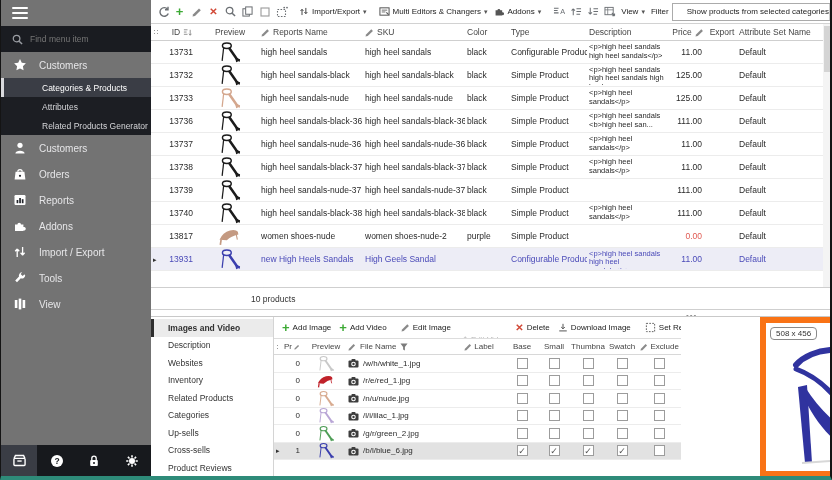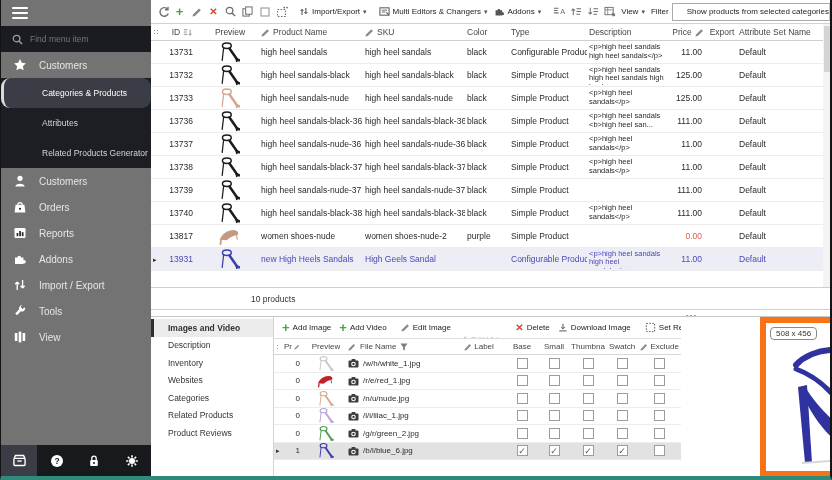--- a/index.html
+++ b/index.html
@@ -9,21 +9,21 @@
   
   #sidebar{position:absolute;left:0;top:0;width:150px;height:476px;background:#737373;color:#e6e6e8;}
   .sb-burger{height:26px;display:flex;align-items:center;padding-left:11px;cursor:pointer;}
   .burger{width:16px;height:12px;display:flex;flex-direction:column;justify-content:space-between;}
   .burger span{height:2px;background:#fff;border-radius:1px;}
   .sb-search{height:26px;background:#1a1c21;display:flex;align-items:center;gap:7px;padding:0 11px;}
   .sb-search input{background:transparent;border:none;outline:none;color:#9a9da3;font-size:8.5px;width:100px;}
   .sb-item{height:26px;display:flex;align-items:center;gap:12px;padding-left:12px;font-size:10px;cursor:pointer;}
   .sb-item .ic{width:14px;height:14px;flex:0 0 14px;display:flex;align-items:center;justify-content:center;}
   .sb-sub{background:#1c1e23;}
-  .sb-subitem{height:30px;display:flex;align-items:center;padding-left:38px;font-size:8.5px;color:#d4d5d8;cursor:pointer;border-left:3px solid transparent;border-radius:9px;}
+  .sb-subitem{height:19px;display:flex;align-items:center;padding-left:38px;font-size:8.5px;color:#d4d5d8;cursor:pointer;border-left:3px solid transparent;}
   .sb-subitem.sel{background:#3a3d45;border-left:3px solid #d9dadd;color:#fff;}
   #sb-bottom{position:absolute;left:0;bottom:0;width:150px;height:31px;background:#17191d;display:flex;align-items:center;}
   .sb-tile{width:36px;height:31px;display:flex;align-items:center;justify-content:center;cursor:pointer;}
   .sb-tile.sel{background:#3a3d45;}
   #sb-bottom .grow{flex:1;display:flex;justify-content:space-evenly;align-items:center;}
   
   #main{position:absolute;left:150px;top:0;width:680px;height:476px;background:#fff;}
   
   #tb{position:absolute;left:0;top:0;width:680px;height:24px;border-bottom:1px solid #d2d2d2;
       display:flex;align-items:center;font-size:8px;color:#222;padding:0 3px;white-space:nowrap;overflow:hidden;}
@@ -385,21 +385,21 @@
               <path d="M8 2v6M8 8 6.6 6.4M8 8l1.4-1.6" stroke="#888" stroke-width="1" fill="none"></path>
             </svg>
           </div>
         <div class="hc" style="justify-content:center">
             <span>Preview</span>
           </div>
         <div class="hc">
             <svg width="9" height="9" viewBox="0 0 10 10">
               <use href="#i-pen"></use>
             </svg>
-            <span>Product Name</span>
+            <span>Reports Name</span>
           </div>
         <div class="hc">
             <svg width="9" height="9" viewBox="0 0 10 10">
               <use href="#i-pen"></use>
             </svg>
             <span>SKU</span>
           </div>
         <div class="hc">
             <span>Color</span>
           </div>
@@ -616,30 +616,36 @@
     <div id="bottom">
 
       <div id="tabs">
         <div class="tab sel">
             <span>Images and Video</span>
           </div>
         <div class="tab">
             <span>Description</span>
           </div>
         <div class="tab">
+            <span>Websites</span>
+          </div>
+        <div class="tab">
             <span>Inventory</span>
           </div>
         <div class="tab">
-            <span>Websites</span>
+            <span>Related Products</span>
           </div>
         <div class="tab">
             <span>Categories</span>
           </div>
         <div class="tab">
-            <span>Related Products</span>
+            <span>Up-sells</span>
+          </div>
+        <div class="tab">
+            <span>Cross-sells</span>
           </div>
         <div class="tab">
             <span>Product Reviews</span>
           </div>
       </div>
 
       <div id="btb">
         <span class="btb-btn">
             <span class="green">+</span>
             <span>Add Image</span>

